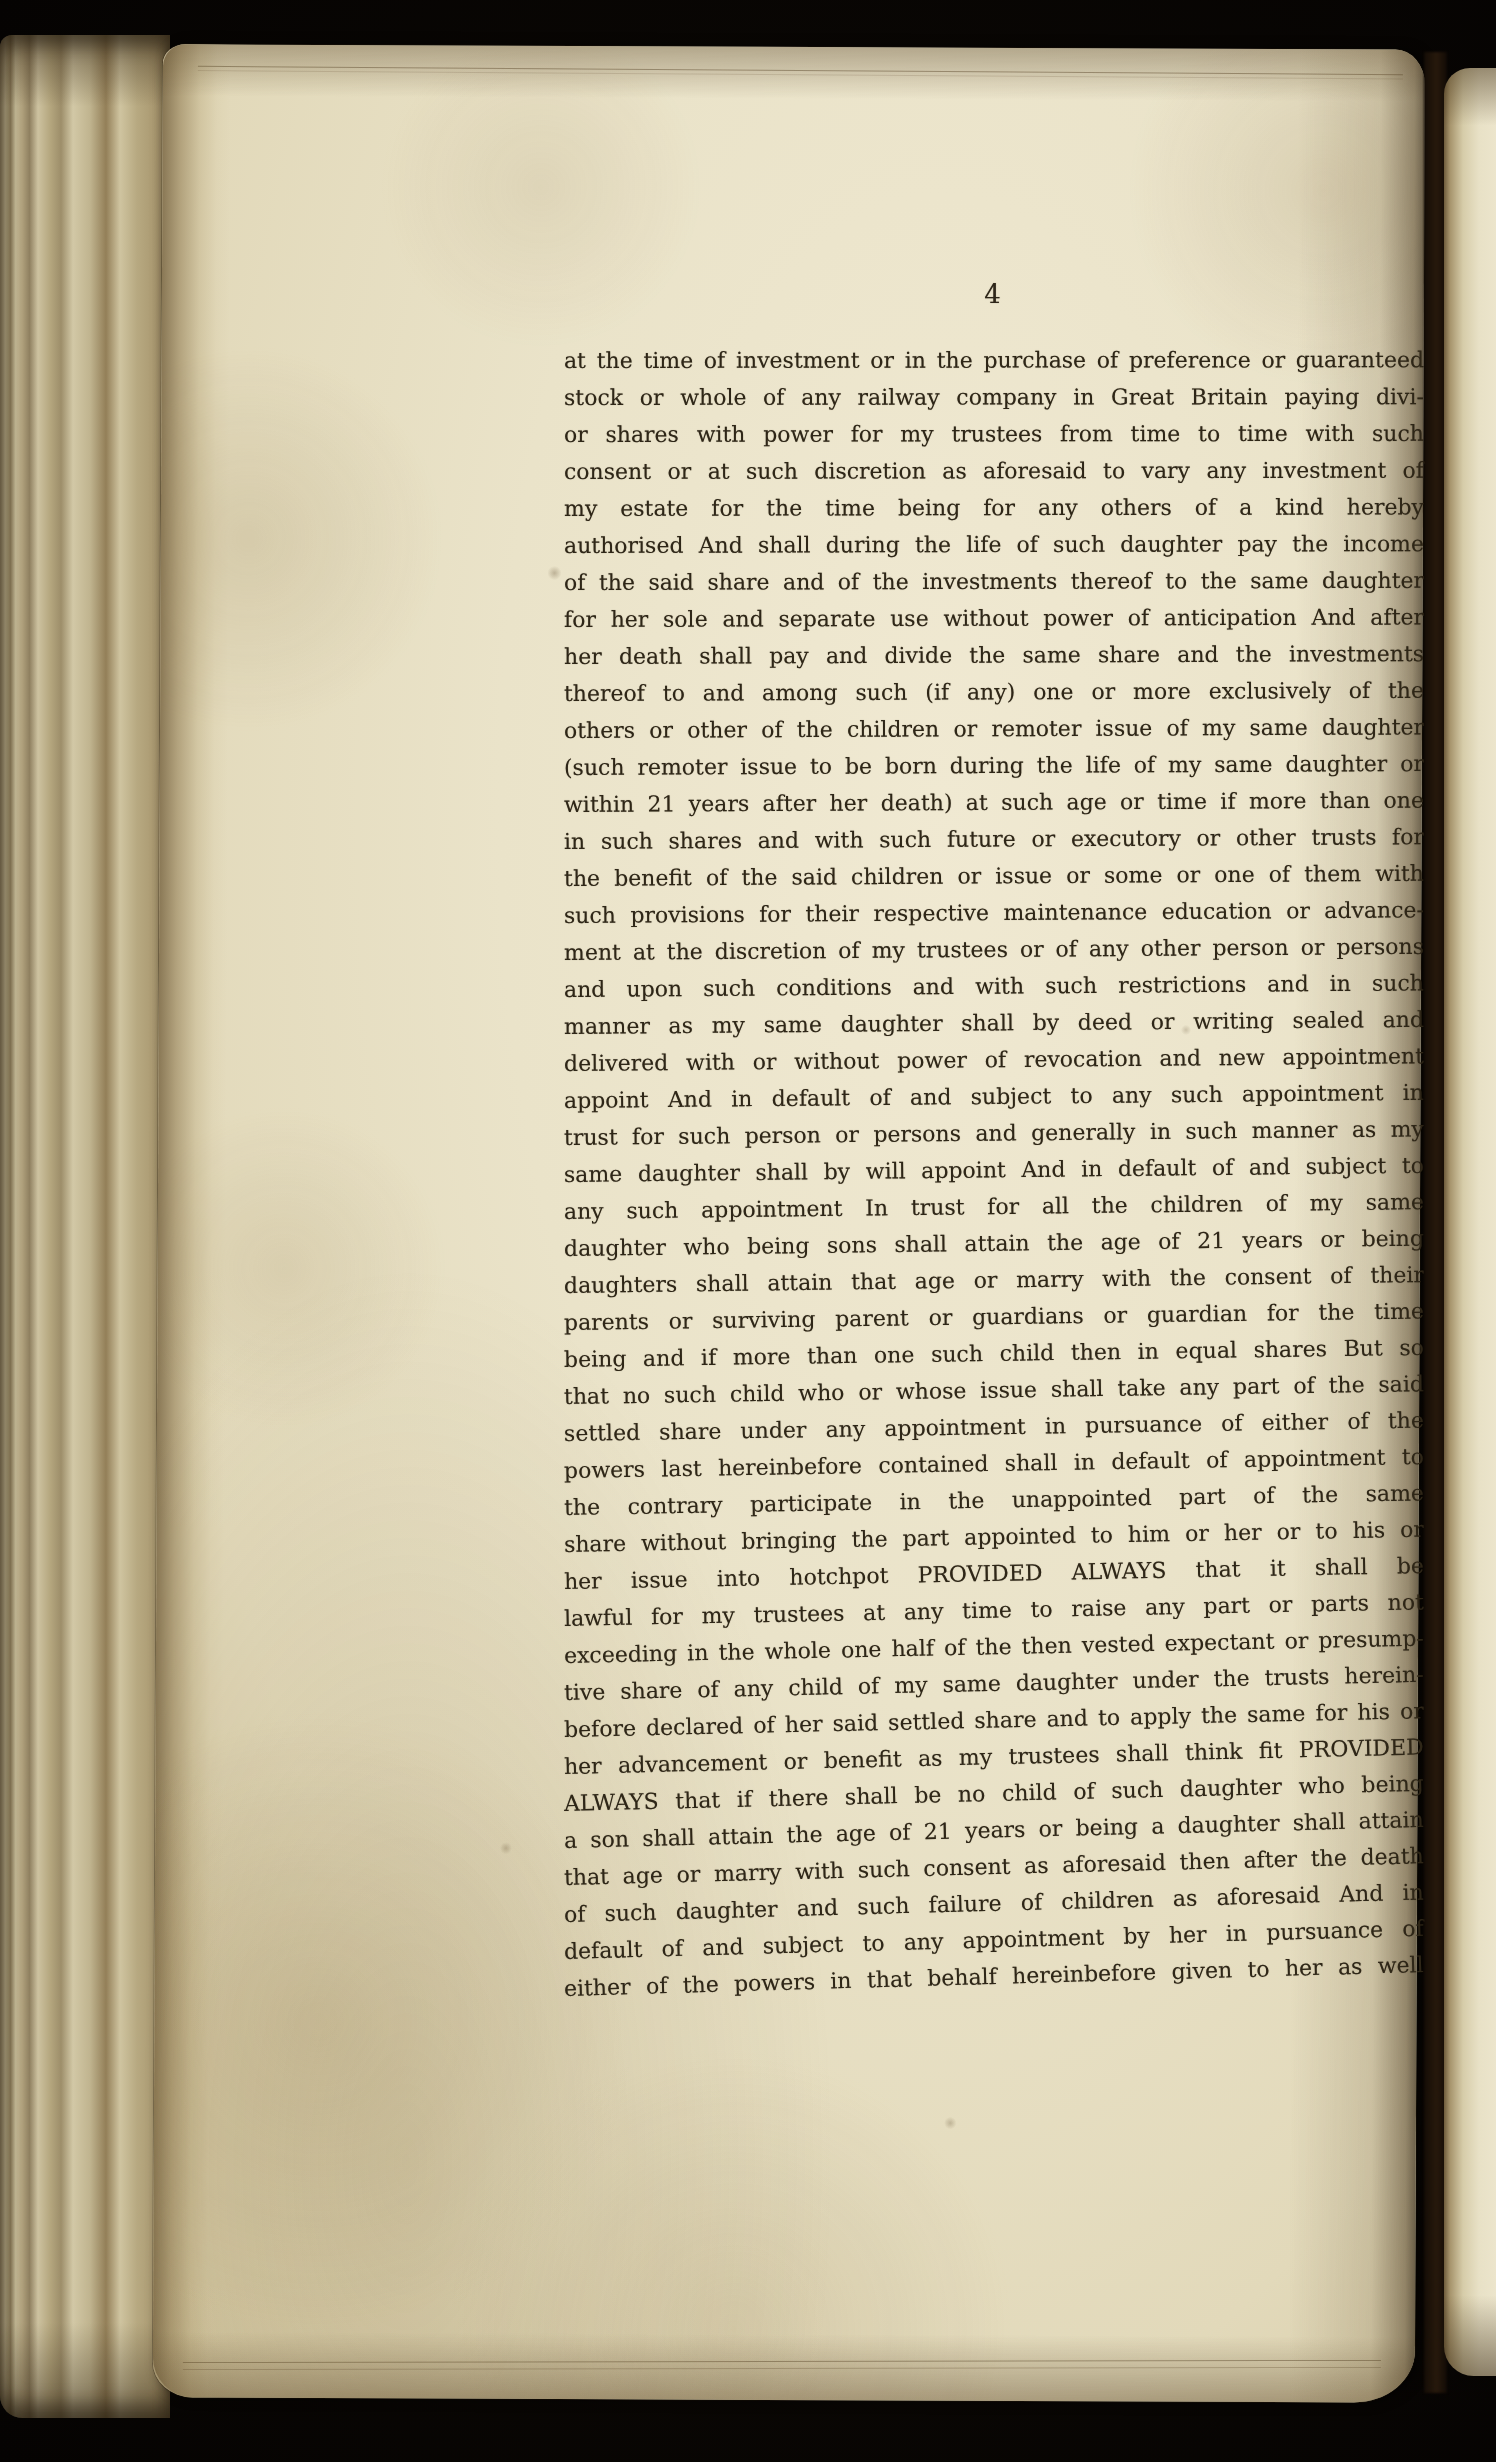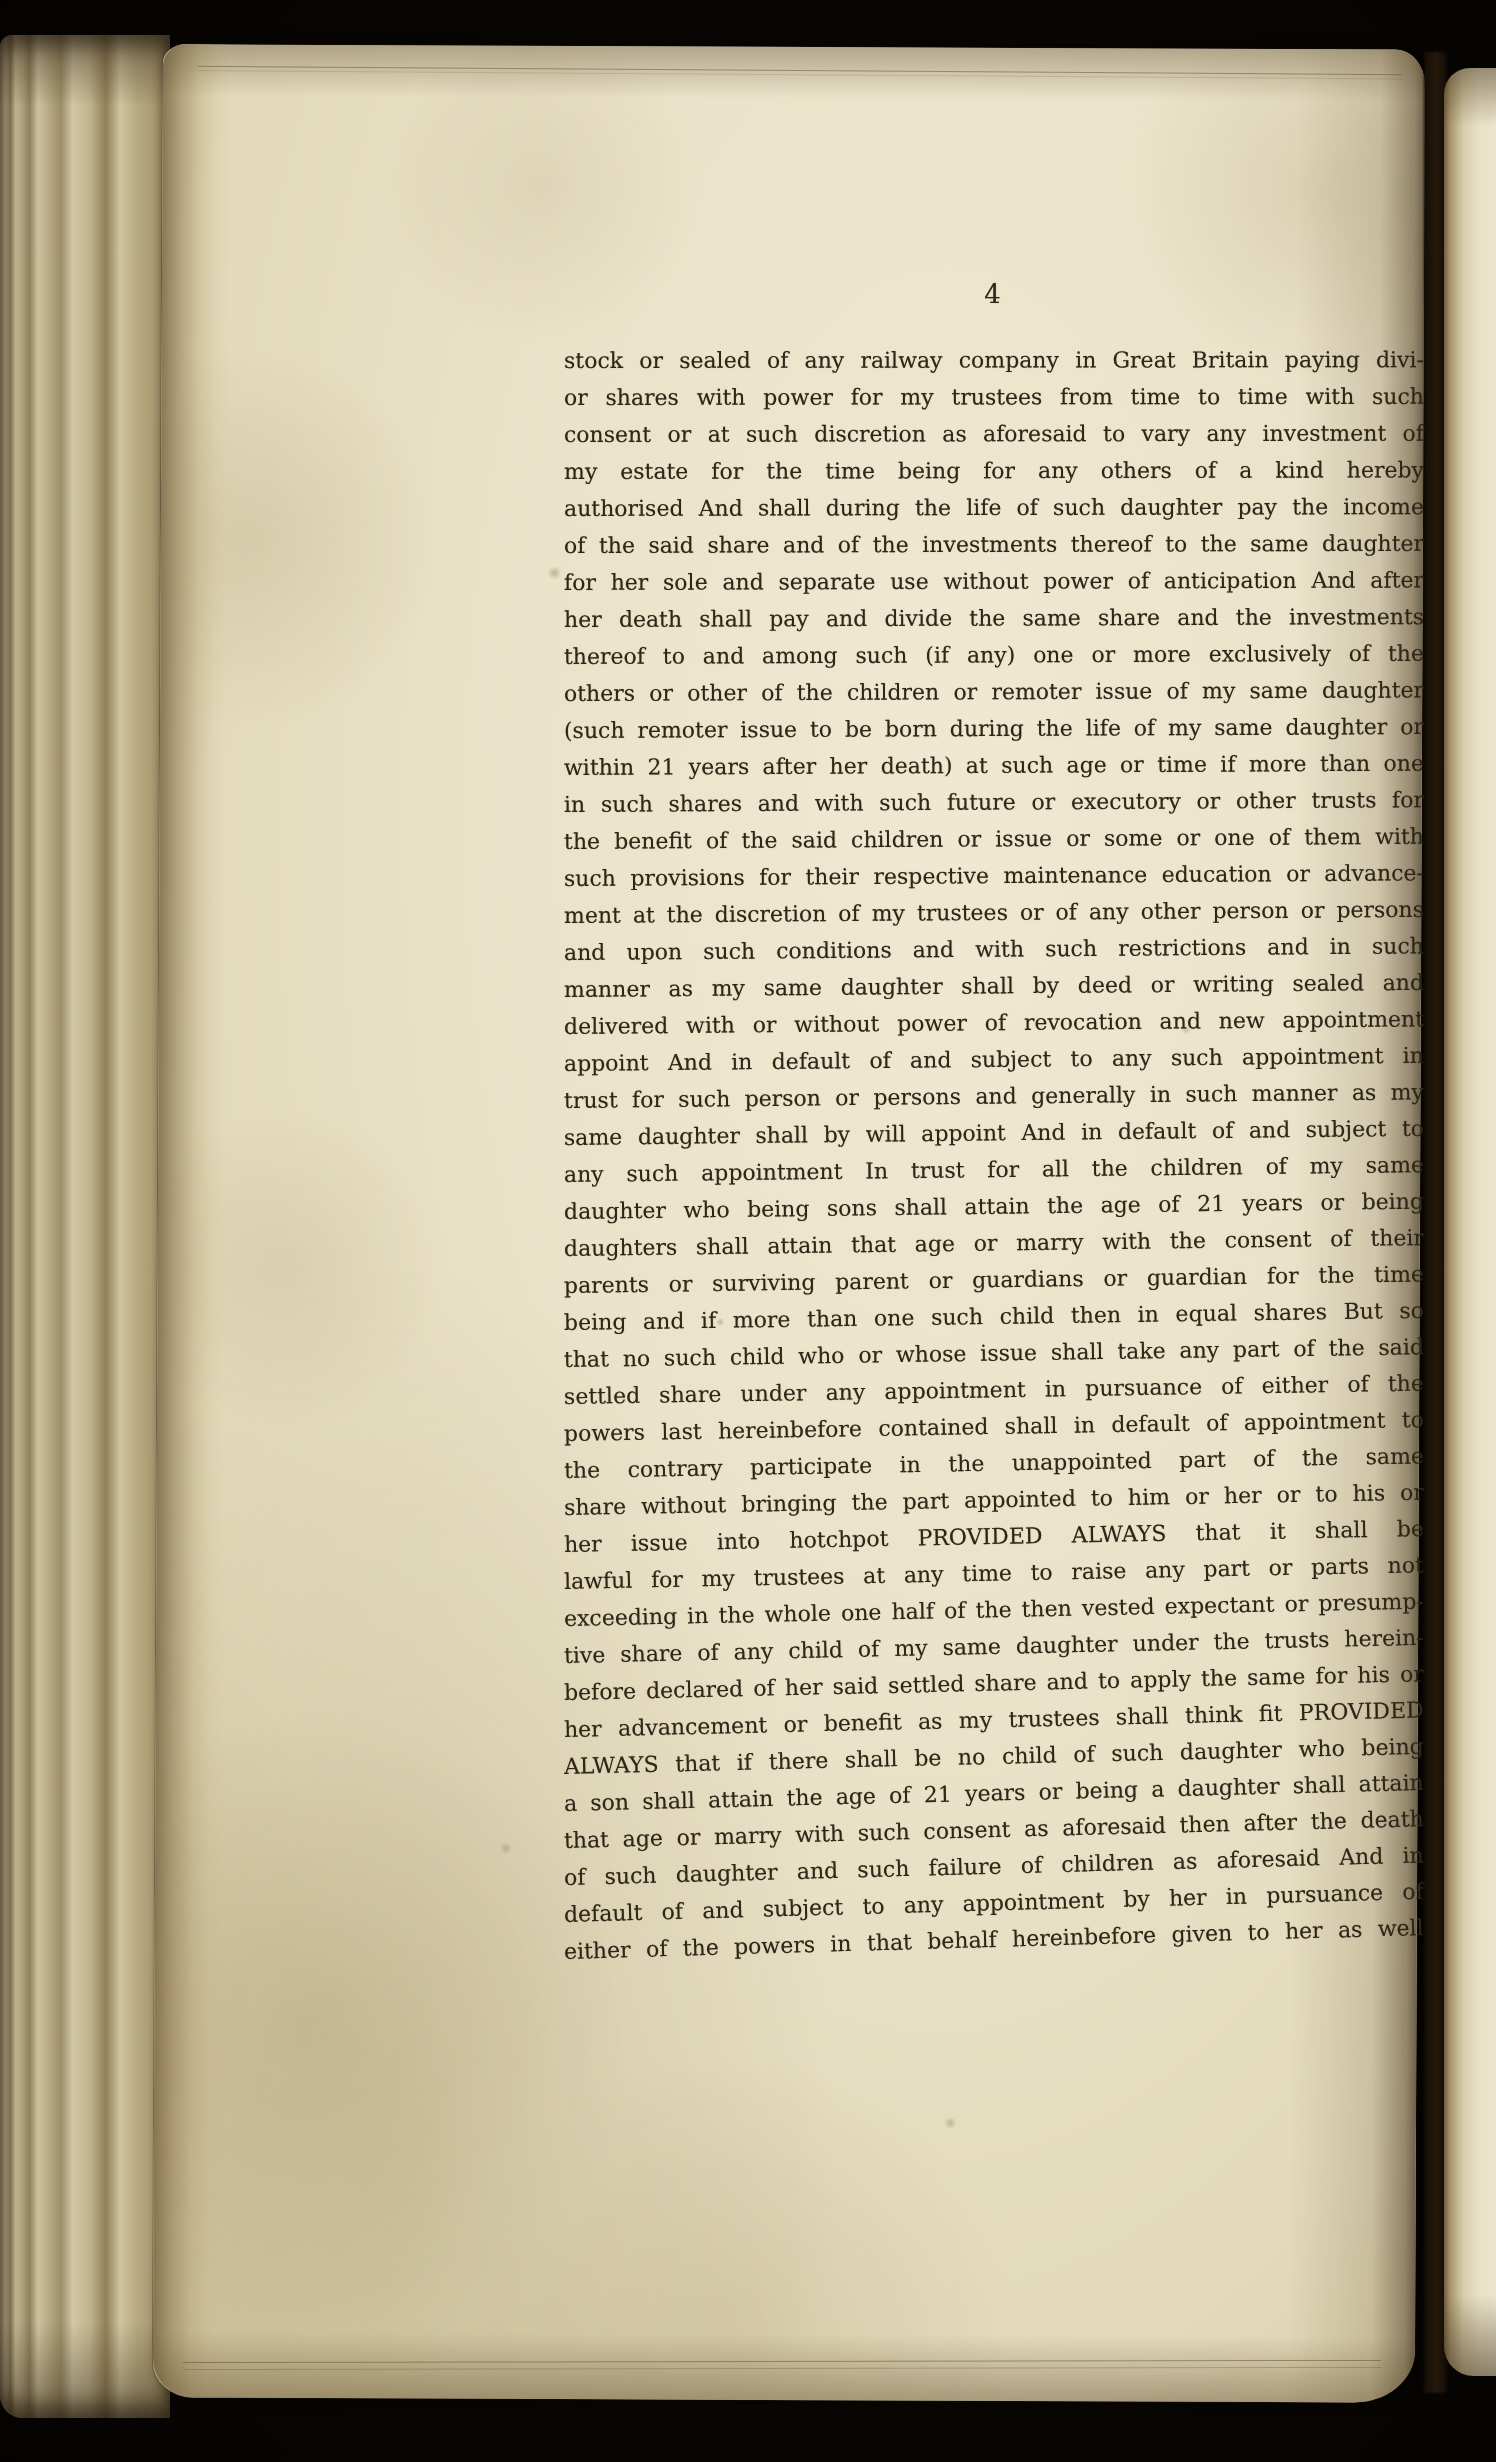--- a/index.html
+++ b/index.html
@@ -114,21 +114,22 @@
 
   <div id="book-page">
     <div id="page-texture"></div>
     <div class="crease" id="crease-top"></div>
     <div class="crease" id="crease-bottom"></div>
   </div>
 
   <div id="page-number">4</div>
 
   <div id="page-text">
-      <div class="text-line" style="transform: rotate(-0.055deg);">stock or sealed of any railway company in Great Britain paying divi-</div>
+      <div class="text-line" style="transform: rotate(-0.05deg);">at the time of investment or in the purchase of preference or guaranteed</div>
+      <div class="text-line" style="transform: rotate(-0.055deg);">stock or whole of any railway company in Great Britain paying divi-</div>
       <div class="text-line" style="transform: rotate(-0.077deg);">or shares with power for my trustees from time to time with such</div>
       <div class="text-line" style="transform: rotate(-0.091deg);">consent or at such discretion as aforesaid to vary any investment of</div>
       <div class="text-line" style="transform: rotate(-0.107deg);">my estate for the time being for any others of a kind hereby</div>
       <div class="text-line" style="transform: rotate(-0.125deg);">authorised And shall during the life of such daughter pay the income</div>
       <div class="text-line" style="transform: rotate(-0.145deg);">of the said share and of the investments thereof to the same daughter</div>
       <div class="text-line" style="transform: rotate(-0.166deg);">for her sole and separate use without power of anticipation And after</div>
       <div class="text-line" style="transform: rotate(-0.189deg);">her death shall pay and divide the same share and the investments</div>
       <div class="text-line" style="transform: rotate(-0.212deg);">thereof to and among such (if any) one or more exclusively of the</div>
       <div class="text-line" style="transform: rotate(-0.237deg);">others or other of the children or remoter issue of my same daughter</div>
       <div class="text-line" style="transform: rotate(-0.263deg);">(such remoter issue to be born during the life of my same daughter or</div>

